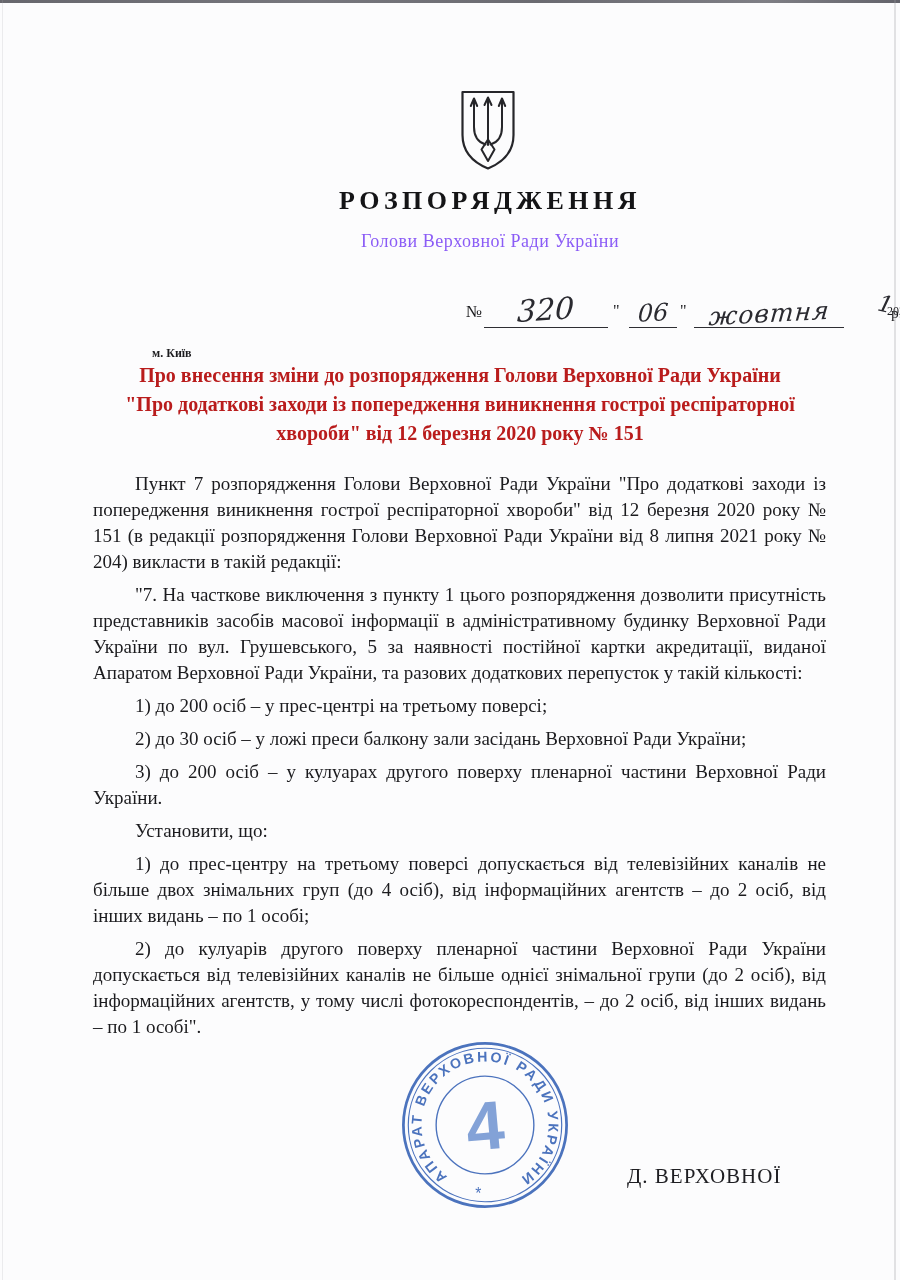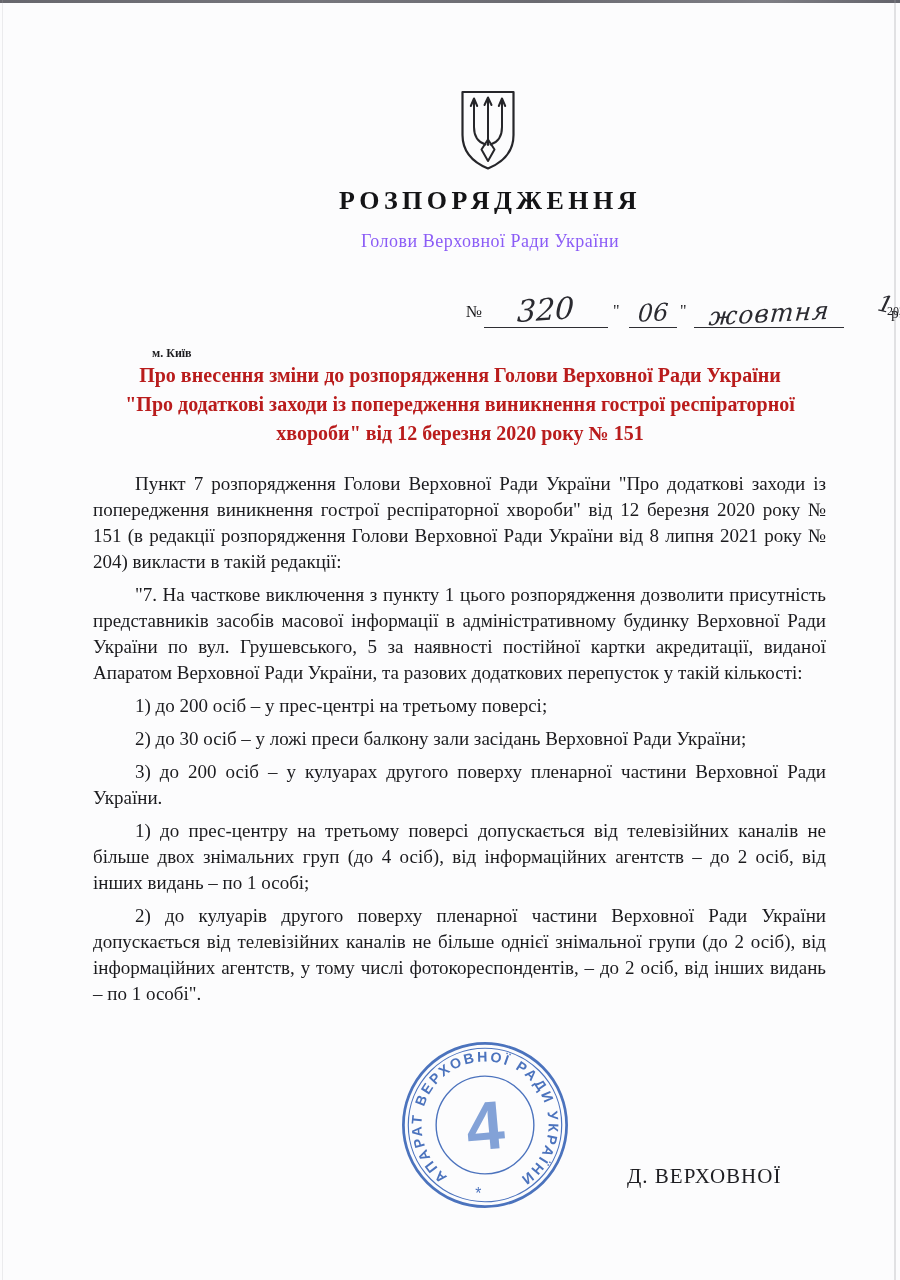--- a/index.html
+++ b/index.html
@@ -135,20 +135,21 @@
       <div>"Про додаткові заходи із попередження виникнення гострої респіраторної</div>
       <div>хвороби" від 12 березня 2020 року № 151</div>
     </div>
 
   <div class="doc-body">
       <p>Пункт 7 розпорядження Голови Верховної Ради України "Про додаткові заходи із попередження виникнення гострої респіраторної хвороби" від 12 березня 2020 року № 151 (в редакції розпорядження Голови Верховної Ради України від 8 липня 2021 року № 204) викласти в такій редакції:</p>
       <p>"7. На часткове виключення з пункту 1 цього розпорядження дозволити присутність представників засобів масової інформації в адміністративному будинку Верховної Ради України по вул. Грушевського, 5 за наявності постійної картки акредитації, виданої Апаратом Верховної Ради України, та разових додаткових перепусток у такій кількості:</p>
       <p>1) до 200 осіб – у прес-центрі на третьому поверсі;</p>
       <p>2) до 30 осіб – у ложі преси балкону зали засідань Верховної Ради України;</p>
       <p>3) до 200 осіб – у кулуарах другого поверху пленарної частини Верховної Ради України.</p>
+      <p>Установити, що:</p>
       <p>1) до прес-центру на третьому поверсі допускається від телевізійних каналів не більше двох знімальних груп (до 4 осіб), від інформаційних агентств – до 2 осіб, від інших видань – по 1 особі;</p>
       <p>2) до кулуарів другого поверху пленарної частини Верховної Ради України допускається від телевізійних каналів не більше однієї знімальної групи (до 2 осіб), від інформаційних агентств, у тому числі фотокореспондентів, – до 2 осіб, від інших видань – по 1 особі".</p>
     </div>
 
   <div class="stamp">
     <svg viewBox="-88 -88 176 176" width="172" height="172">
       <g fill="none" stroke="#3d68ba">
         <circle r="83.5" stroke-width="2.8"></circle>
         <circle r="78.5" stroke-width="1.2"></circle>
         <circle r="50" stroke-width="1.4"></circle>

